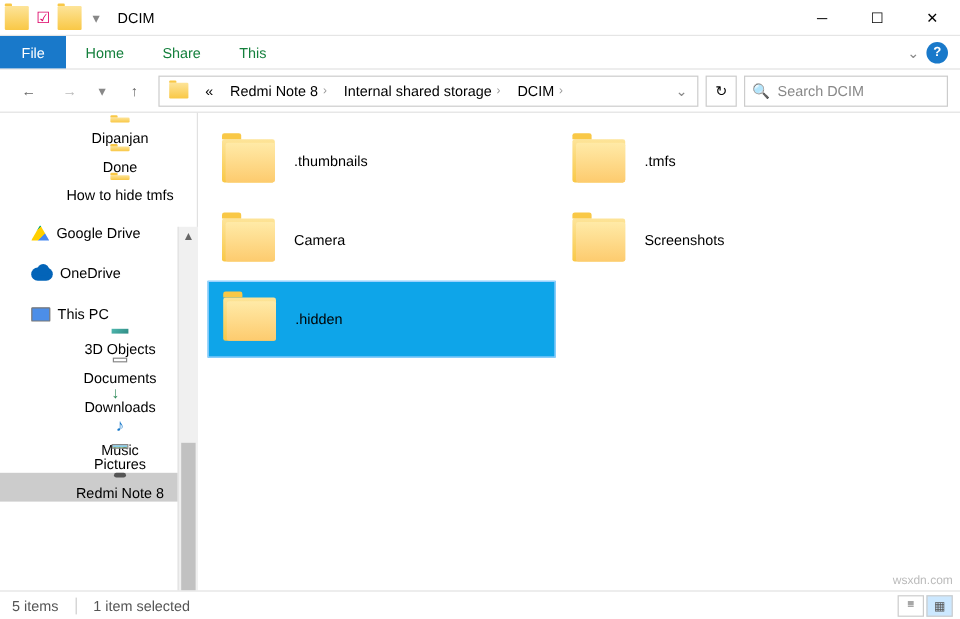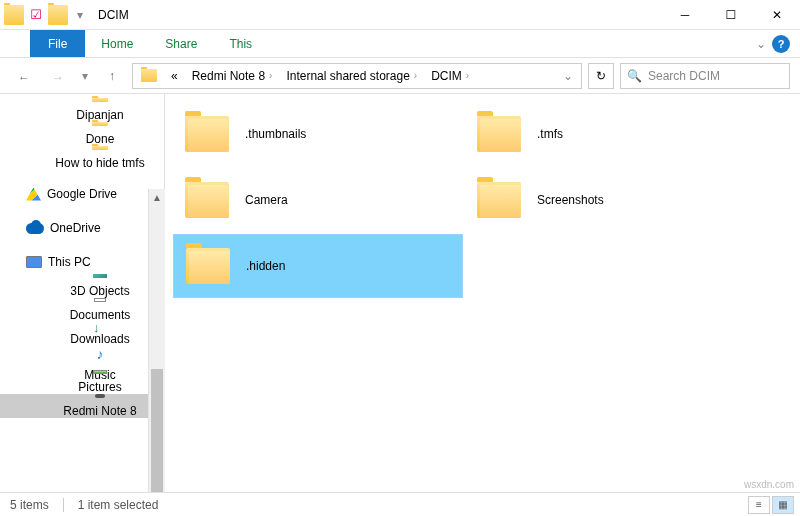--- a/index.html
+++ b/index.html
@@ -3,21 +3,21 @@
 <meta charset="utf-8">
 <style>
 * { margin:0; padding:0; box-sizing:border-box; font-family:"Segoe UI",Arial,sans-serif; font-size:12px; }
 body { background:#fff; width:800px; height:516px; overflow:hidden; position:relative; }
 .titlebar { height:30px; display:flex; align-items:center; background:#fff; border-bottom:1px solid #e5e5e5; }
 .qa { display:flex; align-items:center; gap:2px; padding:0 4px; }
 .qa span { width:20px; height:20px; display:flex; align-items:center; justify-content:center; }
 .title { padding:0 4px; font-size:12px; }
 .winbtns { margin-left:auto; display:flex; }
 .winbtns div { width:46px; height:30px; display:flex; align-items:center; justify-content:center; }
-.ribbon-tabs { height:28px; display:flex; align-items:stretch; border-bottom:1px solid #e1e1e1;padding-left:30px; }
+.ribbon-tabs { height:28px; display:flex; align-items:stretch; border-bottom:1px solid #e1e1e1; }
 .file-tab { background:#1979ca; color:#fff; padding:0 18px; display:flex; align-items:center; font-size:12px; }
 .tab { padding:0 16px; display:flex; align-items:center; color:#15803d; }
 .ribbon-right { margin-left:auto; display:flex; align-items:center; gap:6px; padding-right:10px; }
 .help-icon { width:18px; height:18px; border-radius:50%; background:#1979ca; color:#fff; display:flex; align-items:center; justify-content:center; font-size:11px; font-weight:bold; }
 .chev { color:#888; }
 .addr { height:36px; display:flex; align-items:center; padding:4px 10px; gap:6px; border-bottom:1px solid #e1e1e1; }
 .nav-btn { width:28px; height:28px; display:flex; align-items:center; justify-content:center; color:#666; border-radius:2px; }
 .pathbox { flex:1; height:26px; border:1px solid #ccc; display:flex; align-items:center; padding:0 2px; gap:2px; min-width:0; overflow:hidden; }
 .crumb { display:flex; align-items:center; padding:0 6px; gap:4px; height:100%; white-space:nowrap; }
 .ar { color:#999; font-size:10px; }
@@ -42,21 +42,21 @@
 .dl-icon::after { content:'↓'; color:#2f8b5a; font-size:13px; position:absolute; top:-2px; }
 .music-icon::after { content:'♪'; color:#1979ca; font-size:14px; }
 .pic-icon { width:14px; height:12px; background:linear-gradient(#87ceeb 60%,#6ab04c 60%); border:1px solid #888; }
 .phone-icon { width:10px; height:15px; background:#555; border-radius:2px; }
 .content { flex:1; position:relative; }
 .scrollbar { position:absolute; right:0; top:0; width:17px; height:100%; background:#f0f0f0; border-left:1px solid #e1e1e1; }
 .sb-thumb { position:absolute; left:2px; top:20px; right:2px; height:120px; background:#c1c1c1; }
 .sb-ar { height:17px; display:flex; align-items:center; justify-content:center; color:#666; font-size:10px; }
 .items { padding:8px 0 0 8px; display:grid; grid-template-columns:repeat(2,290px); grid-auto-rows:64px; gap:2px; }
 .fitem { display:flex; align-items:center; gap:16px; padding:6px 12px; }
-.fitem.sel { background:#7dd3fc; border:1px solid #99d1ff; }
+.fitem.sel { background:#0ea5e9; border:1px solid #99d1ff; }
 .big-folder { width:44px; height:36px; background:linear-gradient(#fde499,#f9c846); border-radius:2px; position:relative; }
 .big-folder::before { content:''; position:absolute; top:-5px; left:0; width:16px; height:5px; background:#f9c846; border-radius:2px 2px 0 0; }
 .big-folder::after { content:''; position:absolute; top:3px; left:3px; right:0; bottom:0; background:linear-gradient(#ffeaa7,#fdcb6e); border-radius:2px; }
 .status { position:absolute; bottom:0; left:0; right:0; height:24px; border-top:1px solid #e1e1e1; display:flex; align-items:center; padding:0 10px; gap:14px; font-size:11px; color:#555; background:#fff; }
 .status .divider { border-left:1px solid #ccc; height:14px; }
 .viewbtns { position:absolute; right:6px; display:flex; gap:2px; }
 .viewbtn { width:22px; height:18px; border:1px solid #ccc; display:flex; align-items:center; justify-content:center; font-size:10px; }
 .viewbtn.active { background:#cce8ff; }
 .watermark { position:absolute; right:6px; bottom:26px; font-size:10px; color:#bbb; }
 </style>

